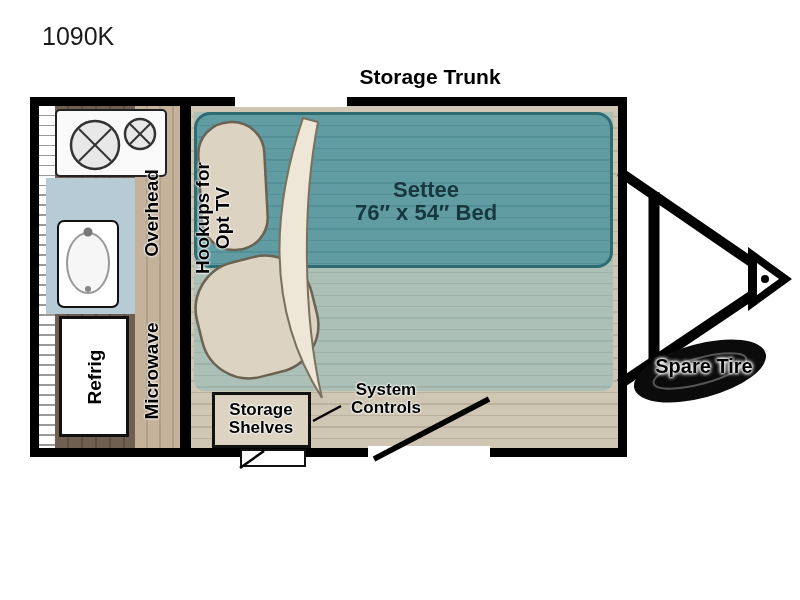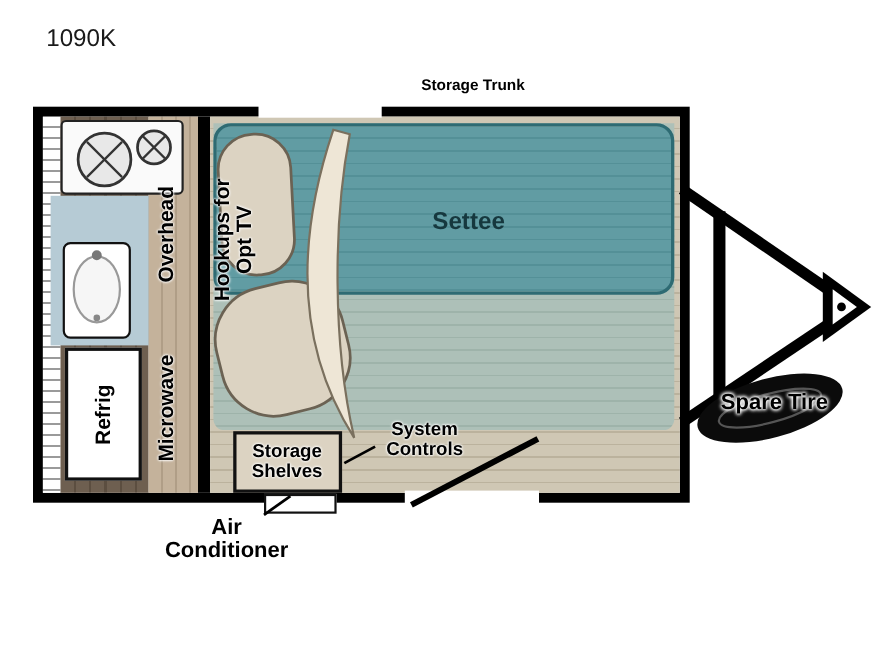--- a/index.html
+++ b/index.html
@@ -65,24 +65,24 @@
   }
   svg.overlay { position:absolute; left:0; top:0; width:800px; height:600px; z-index:3; pointer-events:none; }
   
   .lbl {
     position:absolute; z-index:4; font-weight:700; color:#000; text-align:center;
     line-height:1.04; white-space:nowrap; transform:translate(-50%,-50%);
     text-shadow:0 0 2px #fff, 0 0 2px #fff, 0 0 3px #fff;
   }
   .rot { transform:translate(-50%,-50%) rotate(-90deg); }
   .title {
-    position:absolute; left:42px; top:22px; z-index:4; font-size:22px; font-weight:400;
+    position:absolute; left:42px; top:22px; z-index:4; font-size:25px; font-weight:400;
     color:#1a1a1a; white-space:nowrap;
   }
-  .lbl-storage-trunk { left:430px; top:77px;  font-size:14px;text-align:right; }
+  .lbl-storage-trunk { left:430px; top:77px;  font-size:21px;text-align:right; }
   .lbl-overhead      { left:152px; top:213px; font-size:19px; }
   .lbl-microwave     { left:152px; top:371px; font-size:19px; }
   .lbl-refrig        { left:95px;  top:377px; font-size:19px; }
   .lbl-hookups       { left:213px; top:218px; font-size:19px; }
   .lbl-settee        { left:426px; top:202px; font-size:22px; color:var(--settee_text); text-shadow:none; }
   .lbl-shelves       { left:261px; top:419px; font-size:17px; }
   .lbl-system        { left:386px; top:399px; font-size:17px; }
   .lbl-ac            { left:206px; top:490px; font-size:20px; }
   .lbl-spare         { left:694px; top:366px; font-size:20px;
                        text-shadow:0 0 3px #fff,0 0 3px #fff,0 0 4px #fff,0 0 5px #fff;margin-left:10px; }
@@ -161,32 +161,29 @@
   <div class="lbl rot lbl-microwave">Microwave</div>
   <div class="lbl rot lbl-refrig">Refrig</div>
 
   <div class="lbl rot lbl-hookups">
     <div>Hookups for</div>
     <div>Opt TV</div>
   </div>
 
   <div class="lbl lbl-settee">
     <div>Settee</div>
+    <div>76″ x 54″ Bed</div>
   </div>
 
   <div class="lbl lbl-system">
     <div>System</div>
     <div>Controls</div>
   </div>
 
   <div class="lbl lbl-shelves">
     <div>Storage</div>
     <div>Shelves</div>
   </div>
 
-  <div class="lbl lbl-ac">
-    <div>Air</div>
-    <div>Conditioner</div>
-  </div>
 
   <div class="lbl lbl-spare">Spare Tire</div>
 
 </div>
 
 </body></html>

